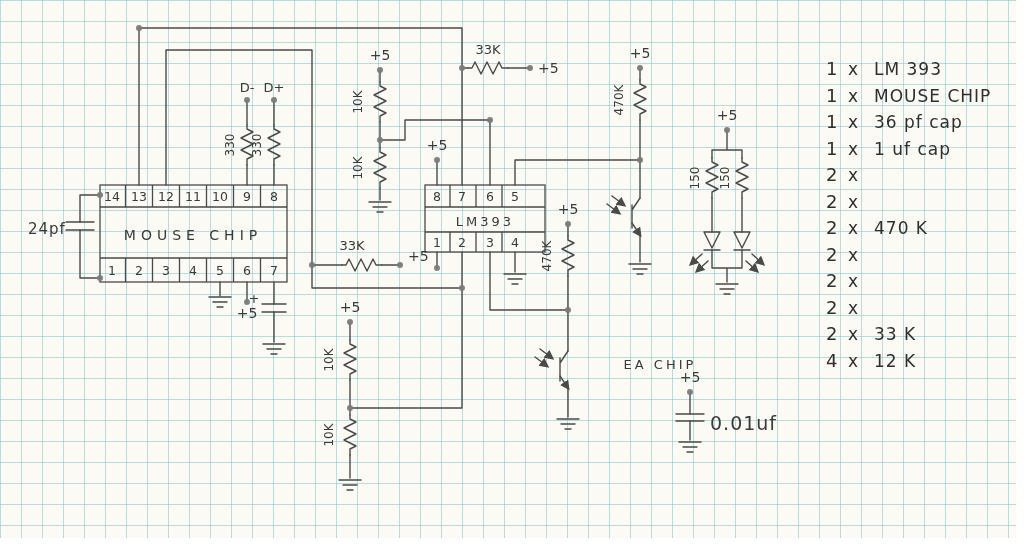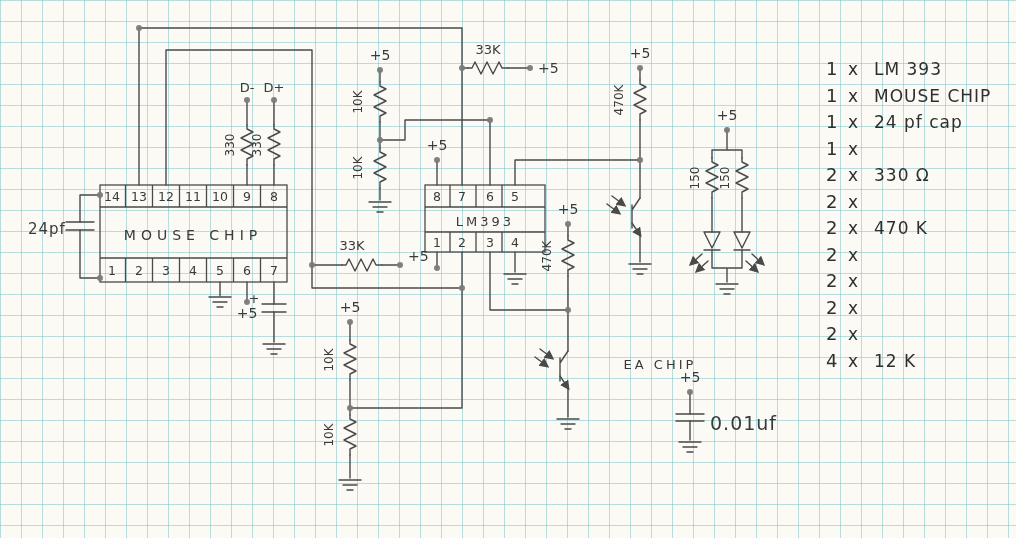--- a/index.html
+++ b/index.html
@@ -230,30 +230,30 @@
         <span class="pname">LM 393</span>
     </div>
     <div class="part-row">
       <span class="qty">1</span>
         <span class="tms">x</span>
         <span class="pname">MOUSE CHIP</span>
     </div>
     <div class="part-row">
       <span class="qty">1</span>
         <span class="tms">x</span>
-        <span class="pname">24 pf cap</span>
-    </div>
-    <div class="part-row">
-      <span class="qty">1</span>
-        <span class="tms">x</span>
-    </div>
-    <div class="part-row">
-      <span class="qty">2</span>
-        <span class="tms">x</span>
-        <span class="pname">330 Ω</span>
+        <span class="pname">36 pf cap</span>
+    </div>
+    <div class="part-row">
+      <span class="qty">1</span>
+        <span class="tms">x</span>
+        <span class="pname">1 uf cap</span>
+    </div>
+    <div class="part-row">
+      <span class="qty">2</span>
+        <span class="tms">x</span>
     </div>
     <div class="part-row">
       <span class="qty">2</span>
         <span class="tms">x</span>
     </div>
     <div class="part-row">
       <span class="qty">2</span>
         <span class="tms">x</span>
         <span class="pname">470 K</span>
     </div>
@@ -265,20 +265,21 @@
       <span class="qty">2</span>
         <span class="tms">x</span>
     </div>
     <div class="part-row">
       <span class="qty">2</span>
         <span class="tms">x</span>
     </div>
     <div class="part-row">
       <span class="qty">2</span>
         <span class="tms">x</span>
+        <span class="pname">33 K</span>
     </div>
     <div class="part-row">
       <span class="qty">4</span>
         <span class="tms">x</span>
         <span class="pname">12 K</span>
     </div>
   </div>
 
   <div class="edge" style="left:0;top:538px;width:1024px;height:8px;"></div>
   <div class="edge" style="left:1016px;top:0;width:8px;height:546px;"></div>

